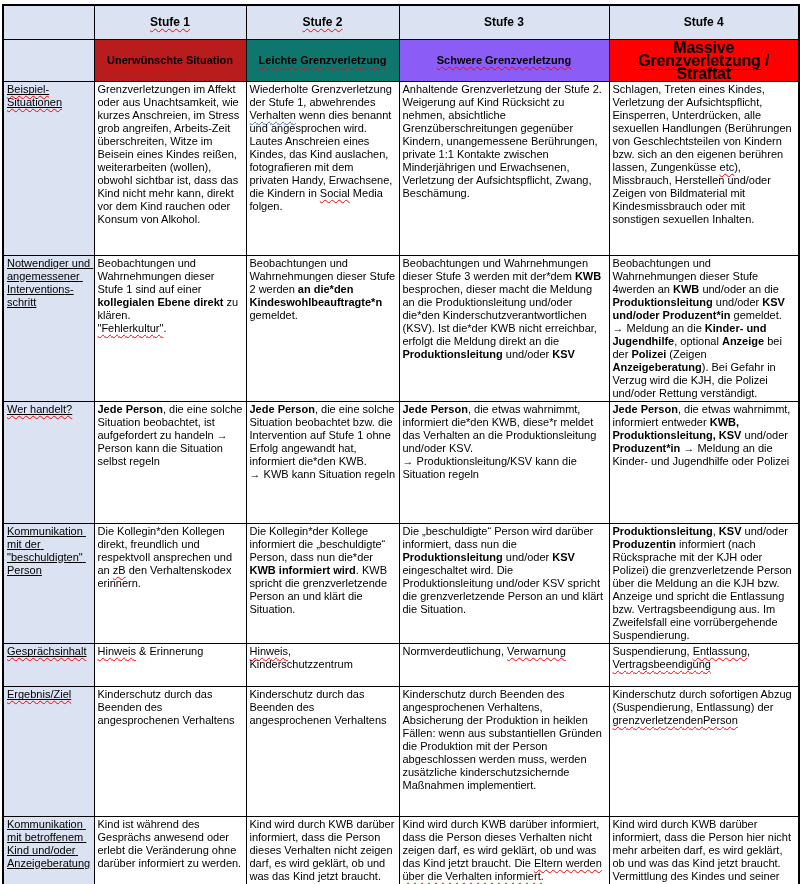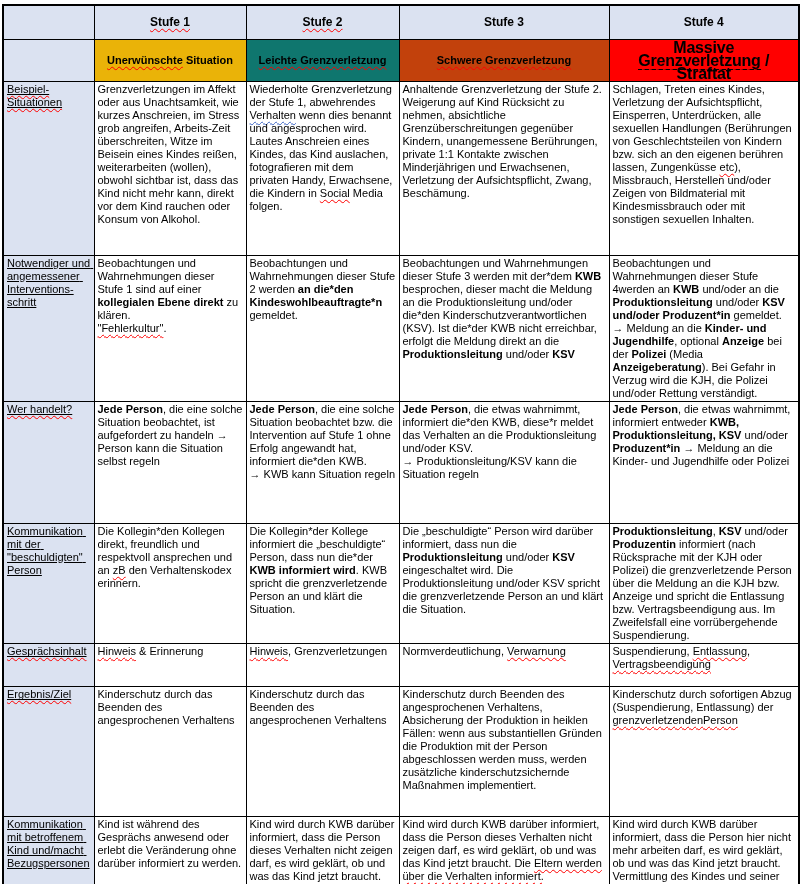--- a/index.html
+++ b/index.html
@@ -50,75 +50,75 @@
   <thead>
       <tr class="row-header">
         <td class="label-cell"></td>
         <td class="head-cell col-stufe1"><span class="b sq-red">Stufe 1</span></td>
         <td class="head-cell col-stufe2"><span class="b sq-red">Stufe 2</span></td>
         <td class="head-cell col-stufe3"><span class="b">Stufe 3</span></td>
         <td class="head-cell col-stufe4"><span class="b">Stufe 4</span></td>
       </tr>
       <tr class="row-sub">
         <td class="label-cell"></td>
-        <td class="sub-cell col-stufe1" style="background: #eab308;"><span class="b sq-red">Unerwünschte</span><span class="b"> Situation</span></td>
+        <td class="sub-cell col-stufe1" style="background: #b91c1c;"><span class="b sq-red">Unerwünschte</span><span class="b"> Situation</span></td>
         <td class="sub-cell col-stufe2" style="background: #0f766e;"><span class="b sq-red">Leichte Grenzverletzung</span></td>
-        <td class="sub-cell col-stufe3" style="background: #c2410c;"><span class="b sq-red">Schwere Grenzverletzung</span></td>
+        <td class="sub-cell col-stufe3" style="background: #8b5cf6;"><span class="b sq-red">Schwere Grenzverletzung</span></td>
         <td class="sub-cell col-stufe4" style="background: rgb(255, 0, 0);"><span class="b">Massive </span><span class="b u sq-red">Grenzverletzung</span><span class="b"> / </span><span class="b u sq-red">Straftat</span></td>
       </tr>
     </thead>
   <tbody>
       <tr class="row-beispiel">
         <td class="label-cell"><span class="sq-red">Beispiel-Situationen</span></td>
         <td class="body-cell col-stufe1"><span>Grenzverletzungen im Affekt oder aus Unachtsamkeit, wie kurzes Anschreien, im Stress grob angreifen, Arbeits-Zeit überschreiten, Witze im Beisein eines Kindes reißen, weiterarbeiten (wollen), obwohl sichtbar ist, dass das Kind nicht mehr kann, direkt vor dem Kind rauchen oder Konsum von Alkohol.</span></td>
         <td class="body-cell col-stufe2"><span>Wiederholte Grenzverletzung der Stufe 1, abwehrendes </span><span class="sq-blue">Verhalten</span><span> wenn dies benannt und angesprochen wird.
 Lautes Anschreien eines Kindes, das Kind auslachen, fotografieren mit dem privaten Handy, Erwachsene, die Kindern in </span><span class="sq-red">Social</span><span> Media folgen.</span></td>
         <td class="body-cell col-stufe3"><span>Anhaltende Grenzverletzung der Stufe 2. Weigerung auf Kind Rücksicht zu nehmen, absichtliche Grenzüberschreitungen gegenüber Kindern, unangemessene Berührungen, private 1:1 Kontakte zwischen Minderjährigen und Erwachsenen, Verletzung der Aufsichtspflicht, Zwang, Beschämung.</span></td>
         <td class="body-cell col-stufe4"><span>Schlagen, Treten eines Kindes, Verletzung der Aufsichtspflicht, Einsperren, Unterdrücken, alle sexuellen Handlungen (Berührungen von Geschlechtsteilen von Kindern bzw. sich an den eigenen berühren lassen, Zungenküsse </span><span class="sq-red">etc</span><span>), Missbrauch, Herstellen und/oder Zeigen von Bildmaterial mit Kindesmissbrauch oder mit sonstigen sexuellen Inhalten.</span></td>
       </tr>
       <tr class="row-intervention">
         <td class="label-cell"><span>Notwendiger und angemessener Interventions-schritt</span></td>
         <td class="body-cell col-stufe1"><span>Beobachtungen und Wahrnehmungen dieser Stufe 1 sind auf einer </span><span class="b">kollegialen Ebene direkt</span><span> zu klären.
 </span><span class="sq-red">"Fehlerkultur"</span><span>.</span></td>
         <td class="body-cell col-stufe2"><span>Beobachtungen und Wahrnehmungen dieser Stufe 2 werden </span><span class="b">an die*den Kindeswohlbeauftragte*n</span><span> gemeldet.</span></td>
         <td class="body-cell col-stufe3"><span>Beobachtungen und Wahrnehmungen dieser Stufe 3 werden mit der*dem </span><span class="b">KWB</span><span> besprochen, dieser macht die Meldung an die Produktionsleitung und/oder die*den Kinderschutzverantwortlichen (KSV). Ist die*der KWB nicht erreichbar, erfolgt die Meldung direkt an die </span><span class="b">Produktionsleitung</span><span> und/oder </span><span class="b">KSV</span></td>
         <td class="body-cell col-stufe4"><span>Beobachtungen und Wahrnehmungen dieser Stufe 4werden an </span><span class="b">KWB</span><span> und/oder an die </span><span class="b">Produktionsleitung</span><span> und/oder </span><span class="b">KSV und/oder Produzent*in</span><span> gemeldet.
-→ Meldung an die </span><span class="b">Kinder- und Jugendhilfe</span><span>, optional </span><span class="b">Anzeige</span><span> bei der </span><span class="b">Polizei</span><span> (Media </span><span class="b">Anzeigeberatung</span><span>). Bei Gefahr in Verzug wird die KJH, die Polizei und/oder Rettung verständigt.</span></td>
+→ Meldung an die </span><span class="b">Kinder- und Jugendhilfe</span><span>, optional </span><span class="b">Anzeige</span><span> bei der </span><span class="b">Polizei</span><span> (Zeigen </span><span class="b">Anzeigeberatung</span><span>). Bei Gefahr in Verzug wird die KJH, die Polizei und/oder Rettung verständigt.</span></td>
       </tr>
       <tr class="row-wer">
         <td class="label-cell"><span class="sq-red">Wer handelt?</span></td>
         <td class="body-cell col-stufe1"><span class="b">Jede Person</span><span>, die eine solche Situation beobachtet, ist aufgefordert zu handeln → Person kann die Situation selbst regeln</span></td>
         <td class="body-cell col-stufe2"><span class="b">Jede Person</span><span>, die eine solche Situation beobachtet bzw. die Intervention auf Stufe 1 ohne Erfolg angewandt hat, informiert die*den KWB.
 → KWB kann Situation regeln</span></td>
         <td class="body-cell col-stufe3"><span class="b">Jede Person</span><span>, die etwas wahrnimmt, informiert die*den KWB, diese*r meldet das Verhalten an die Produktionsleitung und/oder KSV.
 → Produktionsleitung/KSV kann die Situation regeln</span></td>
         <td class="body-cell col-stufe4"><span class="b">Jede Person</span><span>, die etwas wahrnimmt, informiert entweder </span><span class="b">KWB, Produktionsleitung, KSV</span><span> und/oder </span><span class="b">Produzent*in</span><span> → Meldung an die Kinder- und Jugendhilfe oder Polizei</span></td>
       </tr>
       <tr class="row-beschuldigt">
         <td class="label-cell"><span>Kommunikation mit der "beschuldigten" Person</span></td>
         <td class="body-cell col-stufe1"><span>Die Kollegin*den Kollegen direkt, freundlich und respektvoll ansprechen und an </span><span class="sq-red">zB</span><span> den Verhaltenskodex erinnern.</span></td>
         <td class="body-cell col-stufe2"><span>Die Kollegin*der Kollege informiert die „beschuldigte“ Person, dass nun die*der </span><span class="b">KWB informiert wird</span><span>. KWB spricht die grenzverletzende Person an und klärt die Situation.</span></td>
         <td class="body-cell col-stufe3"><span>Die „beschuldigte“ Person wird darüber informiert, dass nun die </span><span class="b">Produktionsleitung</span><span> und/oder </span><span class="b">KSV</span><span> eingeschaltet wird. Die Produktionsleitung und/oder KSV spricht die grenzverletzende Person an und klärt die Situation.</span></td>
         <td class="body-cell col-stufe4"><span class="b">Produktionsleitung</span><span>, </span><span class="b">KSV</span><span> und/oder </span><span class="b">Produzentin</span><span> informiert (nach Rücksprache mit der KJH oder Polizei) die grenzverletzende Person über die Meldung an die KJH bzw. Anzeige und spricht die Entlassung bzw. Vertragsbeendigung aus. Im Zweifelsfall eine vorrübergehende Suspendierung.</span></td>
       </tr>
       <tr class="row-gespraech">
         <td class="label-cell"><span class="sq-red">Gesprächsinhalt</span></td>
         <td class="body-cell col-stufe1"><span class="sq-red">Hinweis</span><span> &amp; Erinnerung</span></td>
-        <td class="body-cell col-stufe2"><span class="sq-red">Hinweis</span><span>, Grenzverletzungen</span></td>
+        <td class="body-cell col-stufe2"><span class="sq-red">Hinweis</span><span>, Kinderschutzzentrum</span></td>
         <td class="body-cell col-stufe3"><span>Normverdeutlichung, </span><span class="sq-red">Verwarnung</span></td>
         <td class="body-cell col-stufe4"><span>Suspendierung, </span><span class="sq-red">Entlassung</span><span>, </span><span class="sq-red">Vertragsbeendigung</span></td>
       </tr>
       <tr class="row-ergebnis">
         <td class="label-cell"><span class="sq-red">Ergebnis/Ziel</span></td>
         <td class="body-cell col-stufe1"><span>Kinderschutz durch das Beenden des angesprochenen Verhaltens</span></td>
         <td class="body-cell col-stufe2"><span>Kinderschutz durch das Beenden des angesprochenen Verhaltens</span></td>
         <td class="body-cell col-stufe3"><span>Kinderschutz durch Beenden des angesprochenen Verhaltens, Absicherung der Produktion in heiklen Fällen: wenn aus substantiellen Gründen die Produktion mit der Person abgeschlossen werden </span><span class="i">muss</span><span>, werden zusätzliche kinderschutzsichernde Maßnahmen implementiert.</span></td>
         <td class="body-cell col-stufe4"><span>Kinderschutz durch sofortigen Abzug (Suspendierung, Entlassung) der </span><span class="sq-red">grenzverletzendenPerson</span></td>
       </tr>
       <tr class="row-kind">
-        <td class="label-cell"><span>Kommunikation mit betroffenem Kind und/macht Bezugspersonen</span></td>
+        <td class="label-cell"><span>Kommunikation mit betroffenem Kind und/oder Anzeigeberatung</span></td>
         <td class="body-cell col-stufe1"><span>Kind ist während des Gesprächs anwesend oder erlebt die Veränderung ohne darüber informiert zu werden.</span></td>
         <td class="body-cell col-stufe2"><span>Kind wird durch KWB darüber informiert, dass die Person dieses Verhalten nicht zeigen darf, es wird geklärt, ob und was das Kind jetzt braucht. Die </span><span class="sq-red">Eltern werden über die Situation informiert.</span></td>
         <td class="body-cell col-stufe3"><span>Kind wird durch KWB darüber informiert, dass die Person dieses Verhalten nicht zeigen darf, es wird geklärt, ob und was das Kind jetzt braucht. Die </span><span class="sq-red">Eltern werden</span><span> </span><span class="sq-red">über die Verhalten informiert.</span></td>
         <td class="body-cell col-stufe4"><span>Kind wird durch KWB darüber informiert, dass die Person hier nicht mehr arbeiten darf, es wird geklärt, ob und was das Kind jetzt braucht. Vermittlung des Kindes und seiner </span><span class="sq-red">Obsorgeberechtigten</span><span> an eine Opferschutzeinrichtung (z.B. Kinderschutzzentrum)</span></td>
       </tr>
     </tbody>
 </table>
 
 </body></html>

